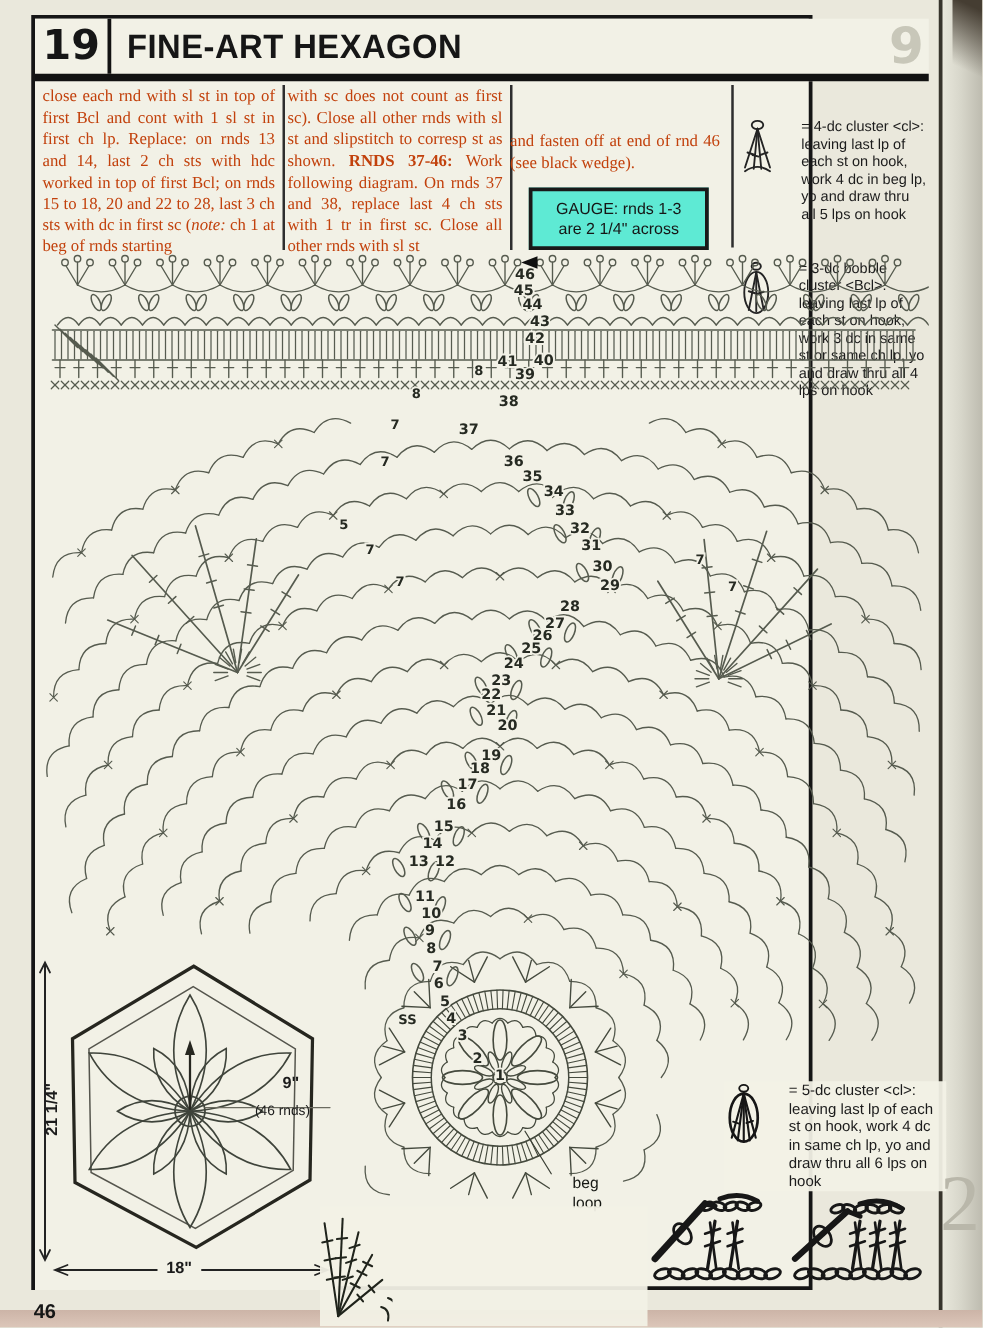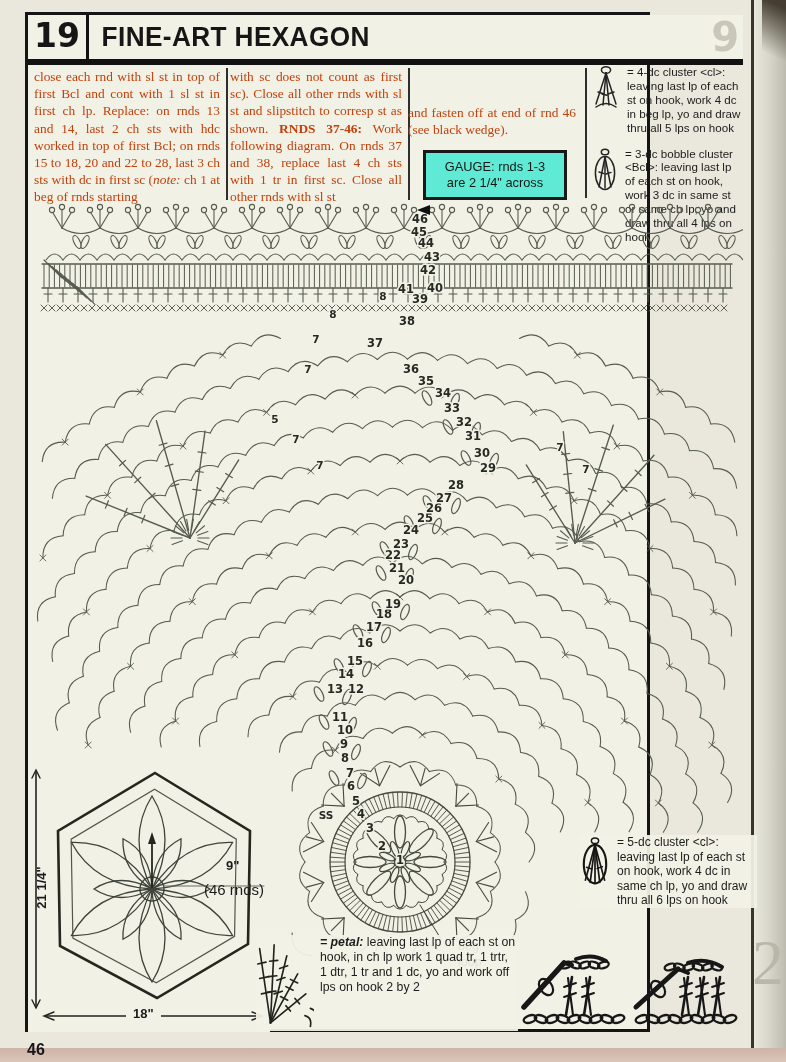--- a/index.html
+++ b/index.html
@@ -32,21 +32,21 @@
   .col{position:absolute;margin:0;font:13.4px/17.2px "Liberation Serif",serif;text-align:justify;color:#c2410c;}
   .c1{left:3px;top:53px;width:186px;border-right:2px solid #2e2e2e;padding:0 6px 6px 3px;height:126px;}
   .c2{left:197px;top:53px;width:172px;border-right:2px solid #2e2e2e;padding:0 6px 6px 5px;height:126px;}
   .c3wrap{position:absolute;left:377px;top:53px;width:180px;height:130px;border-right:2px solid #2e2e2e;}
   .c3{position:static;width:168px;padding-left:3px;margin-top:36px;}
   .gauge{margin:12px auto 0;width:134px;border:3px solid #191919;padding:6px 2px;
         text-align:center;font:12.8px/16px "Liberation Sans",sans-serif;background:#5eead4;}
 
   
   .legend-top{position:absolute;left:563px;top:50px;width:150px;}
-  .litem{display:flex;gap:6px;align-items:flex-start;}
+  .litem{display:flex;gap:20px;align-items:flex-start;margin-top:30px;}
   .legend-top .litem{margin-bottom:12px;}
   .ltext{font:11.6px/13.9px "Liberation Sans",sans-serif;margin:0;color:#1c1c1c;}
   .licon{flex:0 0 auto;}
   .petalblock{position:absolute;left:228px;top:920px;width:262px;background:rgba(242,241,230,.94);z-index:2;}
   .petalblock .ltext{font:12.3px/15px "Liberation Sans",sans-serif;}
   .petal-label{font-weight:bold;font-style:italic;}
   .cl5block{position:absolute;left:551px;top:820px;width:178px;background:rgba(242,241,230,.94);z-index:2;}
   .cl5block .ltext{font:12px/14.6px "Liberation Sans",sans-serif;}
   .cl3block{position:absolute;left:522px;top:896px;align-items:center;background:rgba(242,241,230,.9);z-index:2;}
   .cl3block .ltext{font:12.4px/15px "Liberation Sans",sans-serif;}
@@ -54,21 +54,21 @@
   .chart{position:absolute;left:0;top:183px;width:715px;height:772px;}
   .howto{position:absolute;left:490px;top:934px;width:230px;height:82px;z-index:3;}
 
   
   .hexblock{position:absolute;left:0;top:745px;width:242px;height:272px;background:#f2f1e6;z-index:2;}
   .hexblock svg{position:absolute;left:0;top:0;}
   .hl{position:absolute;font:bold 13px/15px "Liberation Sans",sans-serif;color:#1b1b1b;}
   .hl.height{left:-22px;top:120px;width:70px;text-align:center;transform:rotate(-90deg);}
   .hl.width{left:98px;top:246px;background:#f2f1e6;padding:0 7px;}
   .hl.rad{left:198px;top:98px;}
-  .hl.radnote{left:176px;top:122px;font-weight:normal;font-size:15px;}
+  .hl.radnote{left:176px;top:122px;font-weight:normal;font-size:11px;}
 </style>
 </head>
 <body>
 
 <div class="page">
   <div class="strip-right"></div>
   <div class="edge-line"></div>
   <div class="corner-tr"></div>
   <div class="strip-bottom"></div>
   <div class="curl-digit">2</div>
@@ -1513,21 +1513,20 @@
             <path d="M26,34 l9,-3"></path>
           <path d="M27,65 l8,4"></path>
             <path d="M33,54 l8,4"></path>
             <path d="M38,46 l8,4"></path>
           <path d="M33,75 l5,6"></path>
             <path d="M43,67 l5,6"></path>
           <path d="M54,86 q8,2 6,12"></path>
             <path d="M60,78 q9,3 7,14"></path>
         </g>
       </svg>
-      <p class="ltext"><span class="llabel petal-label">= petal:</span> <span>leaving last lp of each st on hook, in ch lp work 1 quad tr, 1 trtr, 1 dtr, 1 tr and 1 dc, yo and work off lps on hook 2 by 2</span></p>
     </div>
 
     <div class="cl5block litem">
       <svg class="licon" width="32" height="54" viewBox="0 0 30 50">
         <g fill="none" stroke="#161616" stroke-width="2" stroke-linecap="round">
           <ellipse cx="15" cy="27" rx="10.5" ry="18"></ellipse>
           <path d="M15,9 L6,42" stroke-width="1.6"></path>
             <path d="M15,9 L10.5,44" stroke-width="1.6"></path>
           <path d="M15,9 L15,45" stroke-width="1.6"></path>
             <path d="M15,9 L19.5,44" stroke-width="1.6"></path>

